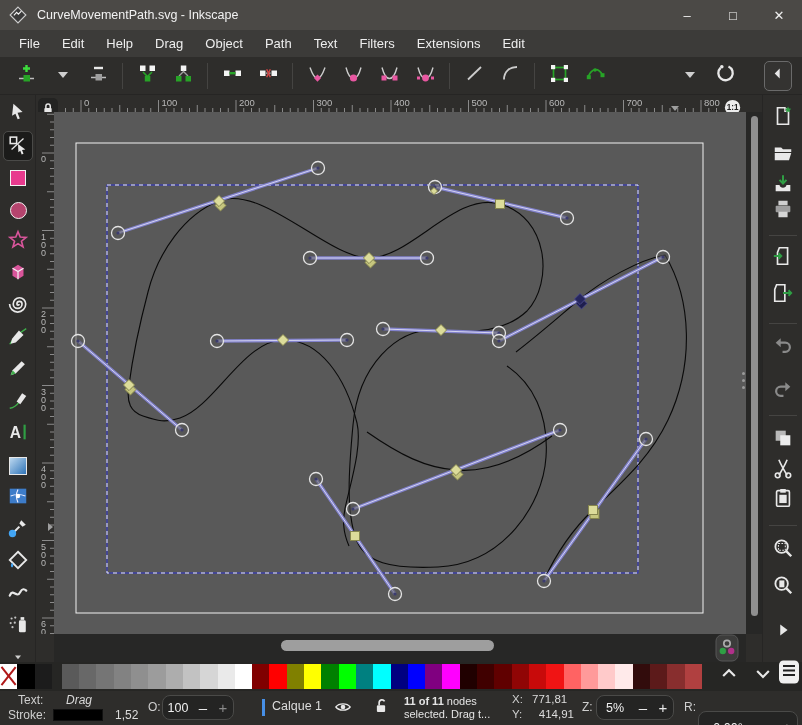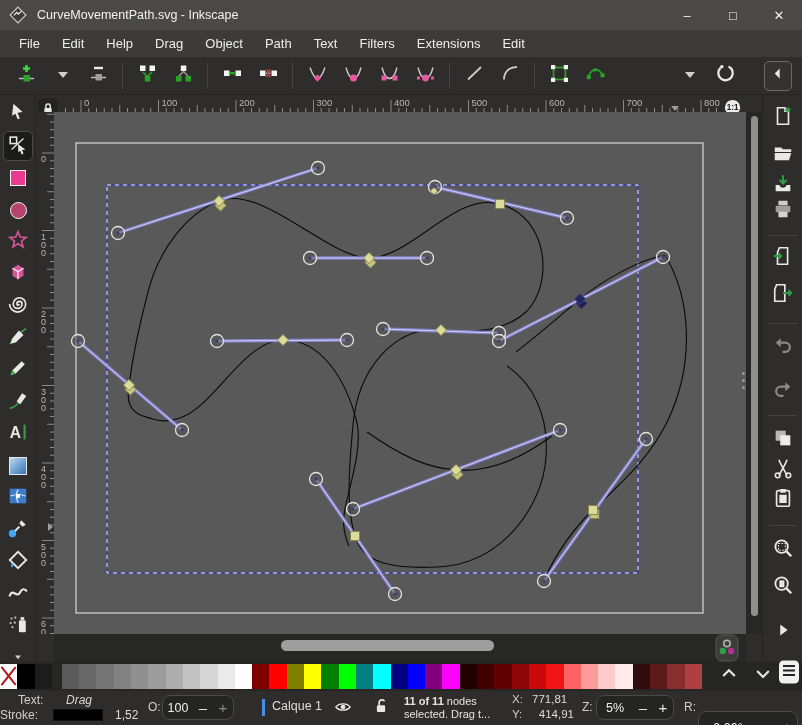--- a/index.html
+++ b/index.html
@@ -777,21 +777,21 @@
         <span><svg width="24" height="25" viewBox="0 0 24 25">
             <rect x="2" y="0.5" width="20" height="23" rx="4.5" fill="#f0f0f0"></rect>
             <path d="M6 6 h12 M6 10.5 h12 M6 15 h12" stroke="#222" stroke-width="2.2"></path>
           </svg></span>
       </div>
   </div>
 
   <div id="statusbar">
     <span class="sb-abs sb-label" style="left:18px;top:2px">Text:</span>
     <span class="sb-abs" style="left:66px;top:2px;font-style:italic;color:#d8d8d8">Drag</span>
-    <span class="sb-abs sb-label" style="left:0;top:17px">Stroke:</span>
+    <span class="sb-abs sb-label" style="left:8px;top:17px">Stroke:</span>
     <span id="stroke-swatch"></span>
     <span class="sb-abs" style="left:115px;top:17px">1,52</span>
 
     <span class="sb-abs sb-label" style="left:148px;top:9px">O:</span>
     <div class="spin" style="left:162px;top:4px;width:72px;height:25px">
       <span class="val">100</span>
       <span class="pm">–</span>
       <span class="pm" style="color:#8a8a8a">+</span>
     </div>
 

